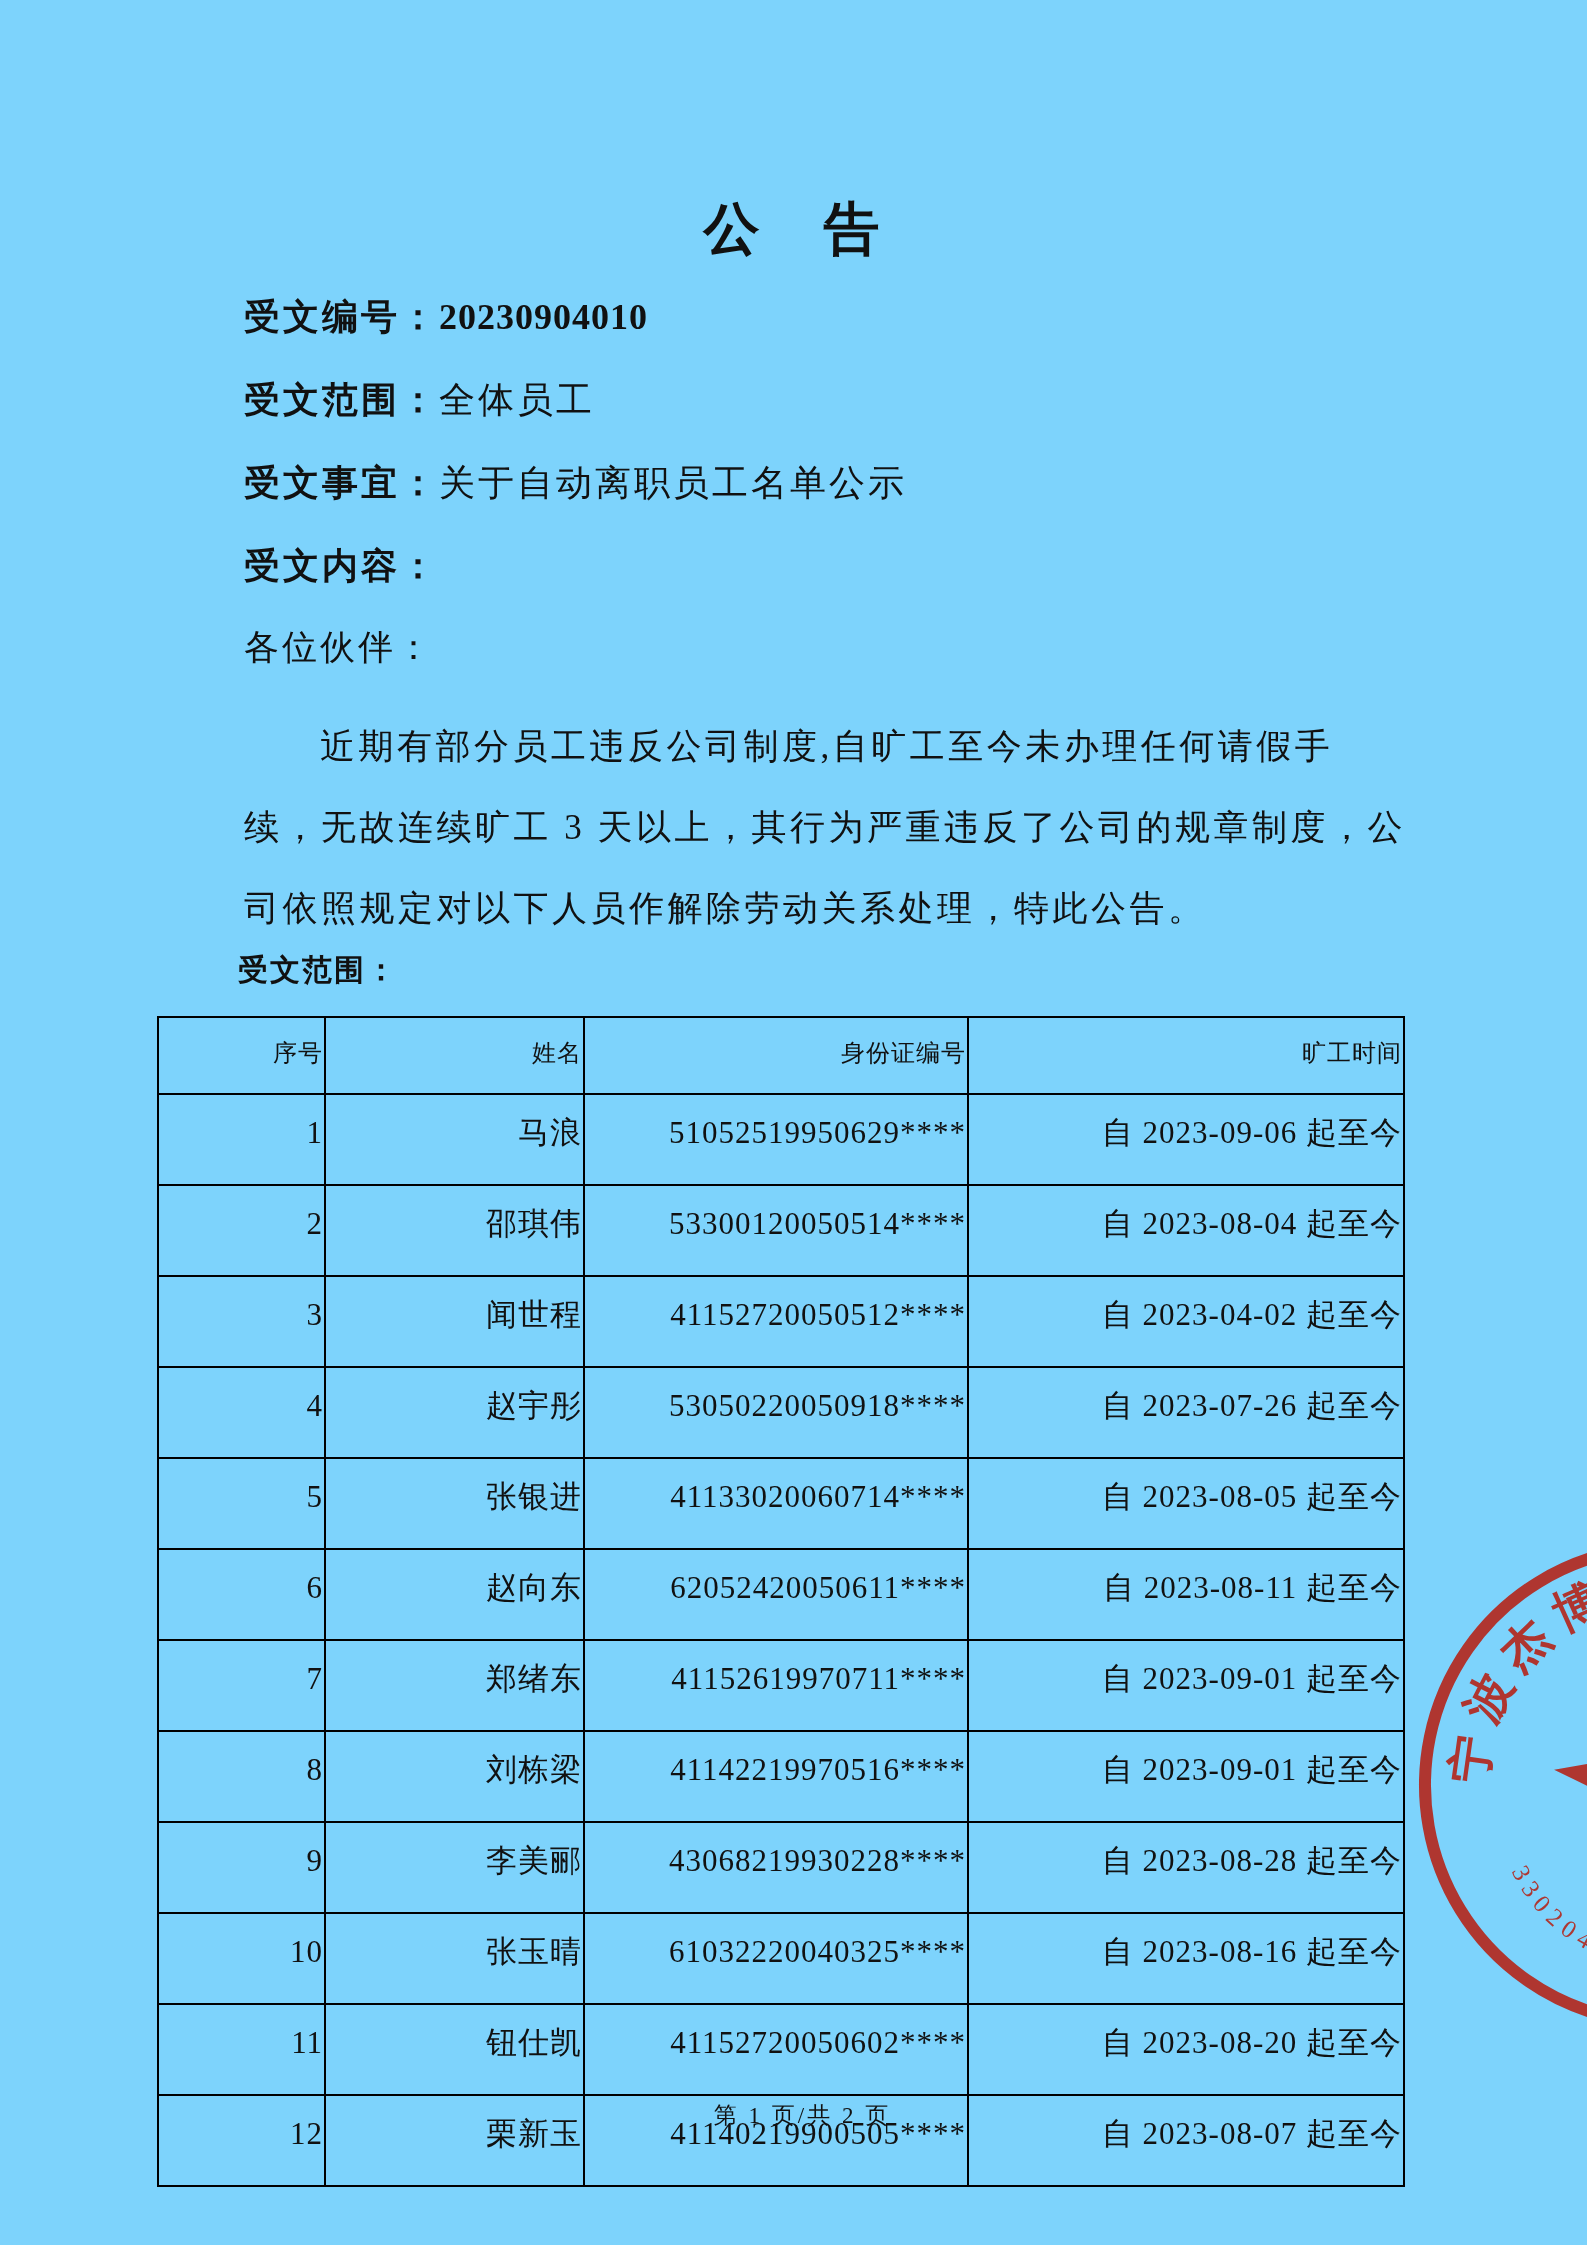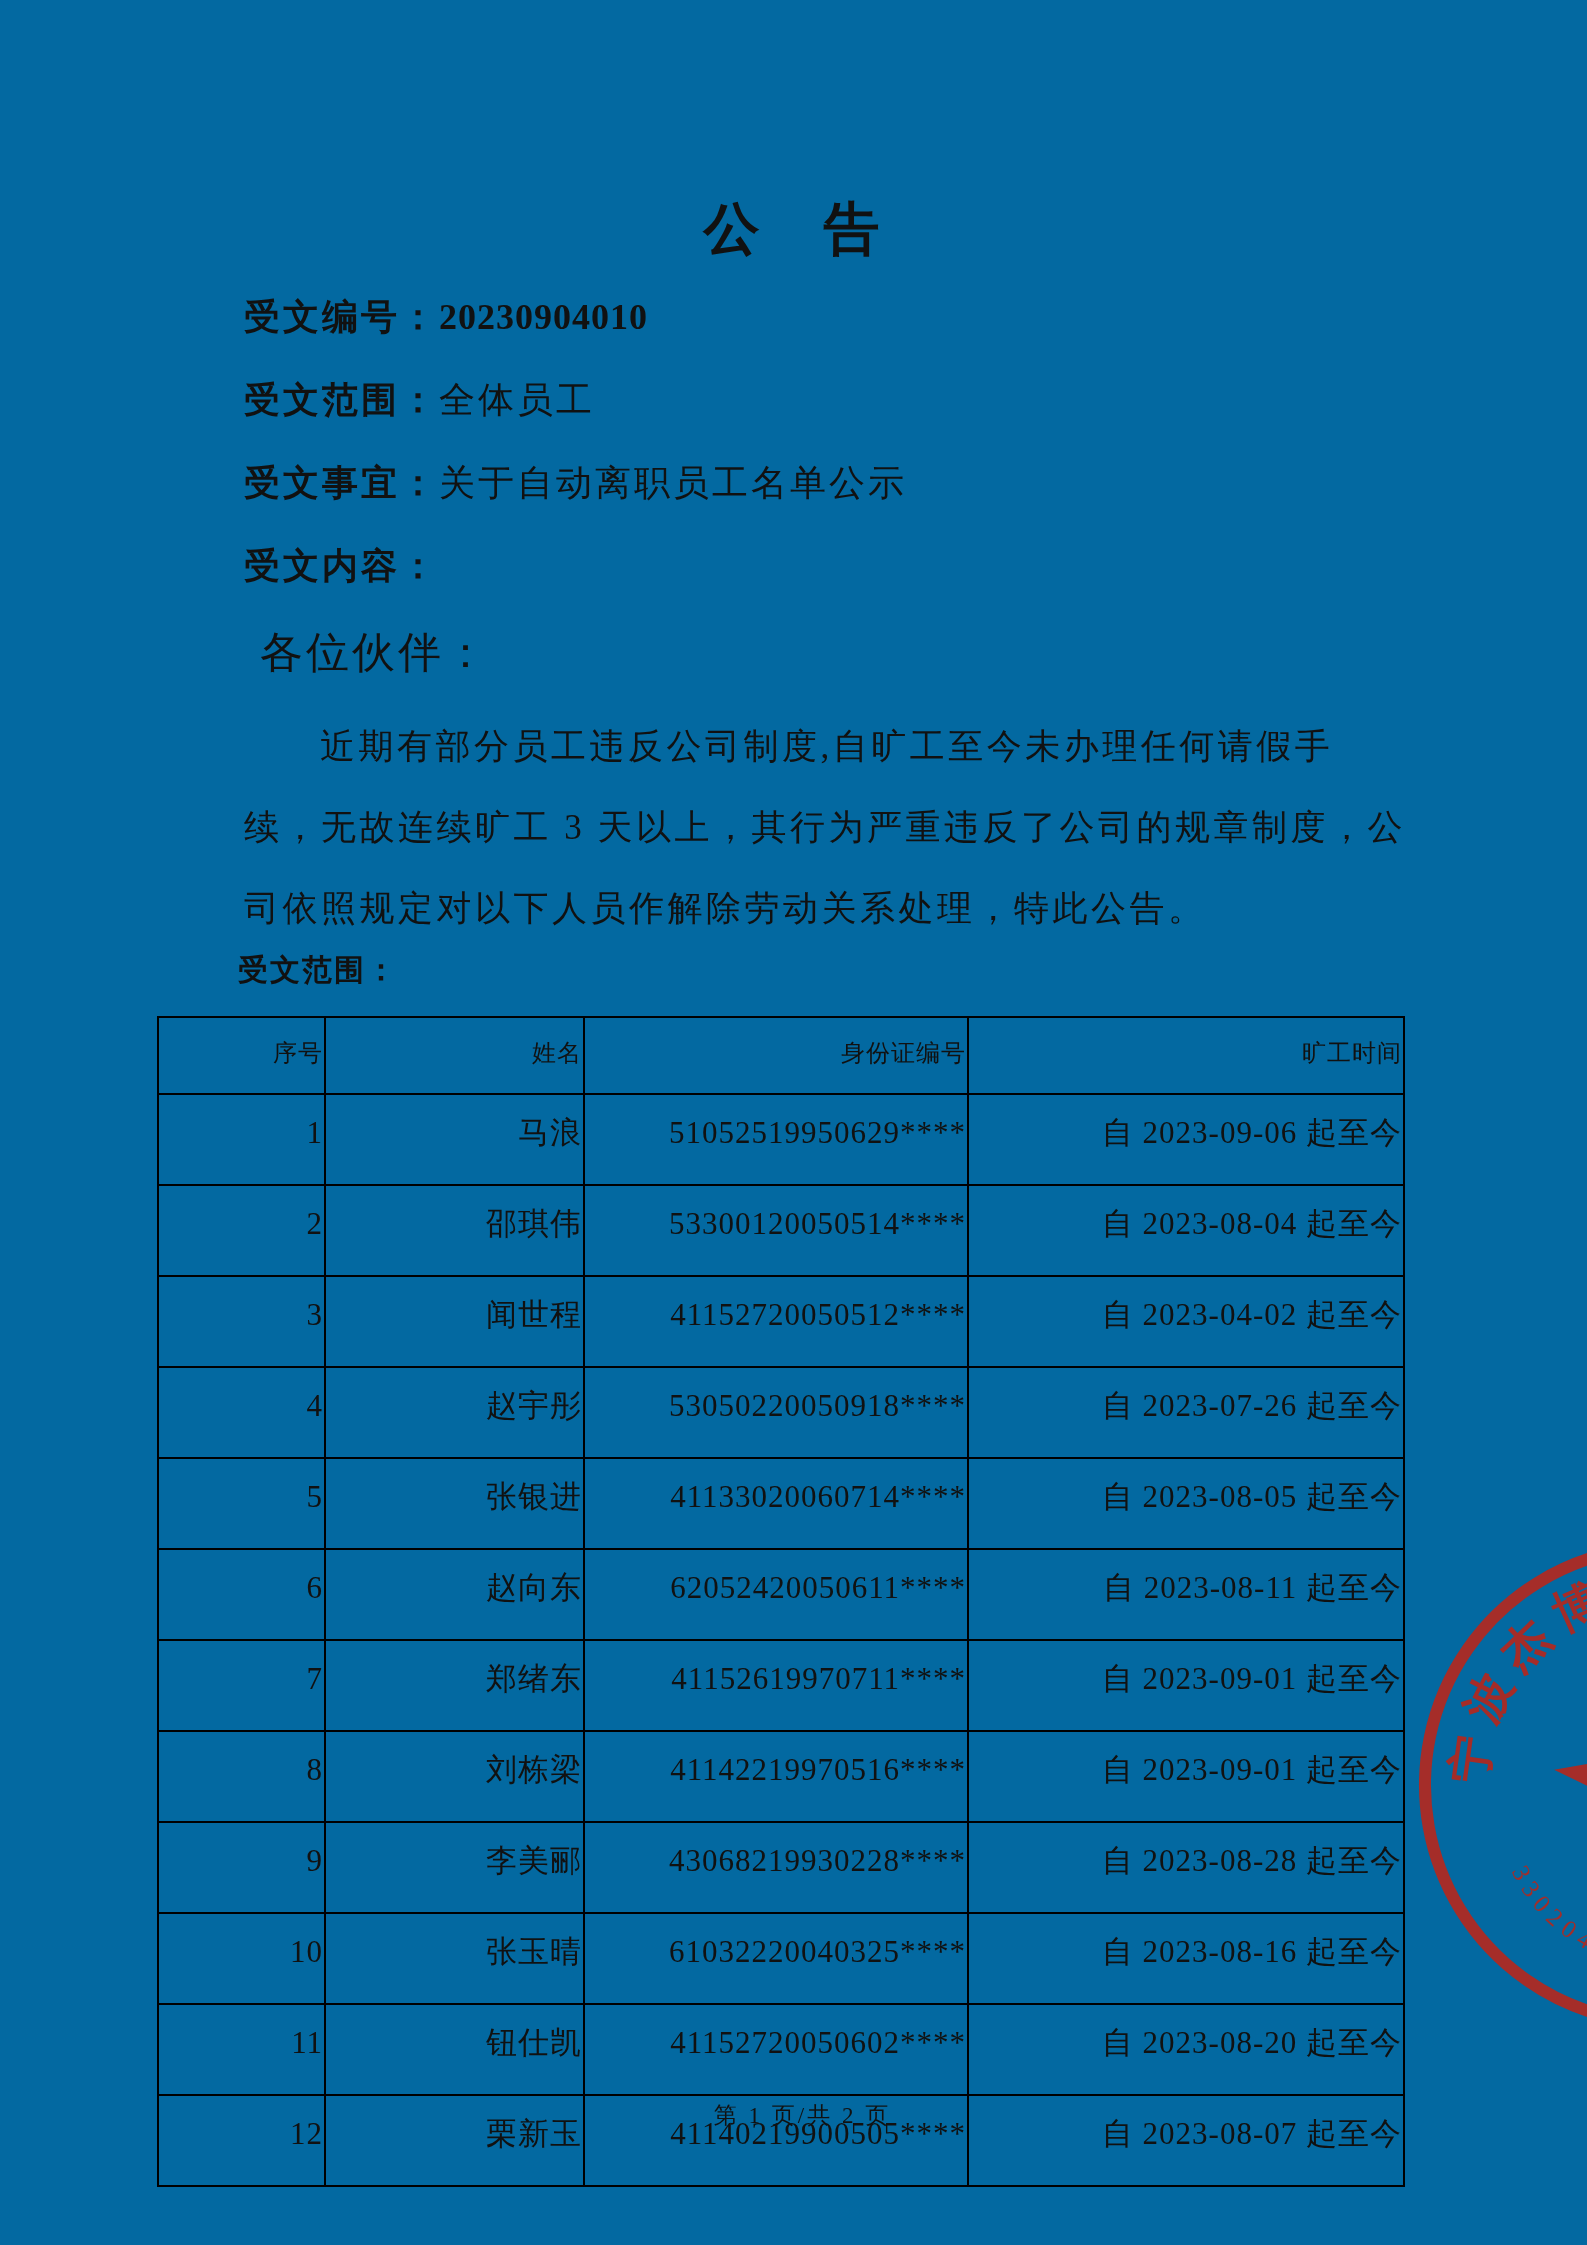--- a/index.html
+++ b/index.html
@@ -1,31 +1,31 @@
 <!DOCTYPE html>
 <html><head>
 <meta charset="utf-8">
 <style>
   html,body { margin:0; padding:0; background:#ffffff; }
   .page {
-    position:relative; width:1587px; height:2245px; background:#0369a1;
+    position:relative; width:1587px; height:2245px; background:#7dd3fc;
     overflow:hidden; color:#111;
     font-family:"Liberation Serif","DejaVu Serif",serif;
   }
   .doc-title {
     position:absolute; top:192px; left:0; width:100%;
     text-align:center; font-size:56px; font-weight:bold; letter-spacing:4px;
   }
   .meta-section { position:absolute; top:276px; left:244px; }
   .meta-line { line-height:83px; font-size:36px; letter-spacing:3px; white-space:nowrap; }
   .meta-label { font-weight:bold;text-align:right; }
   .meta-line:nth-child(1) .meta-value { font-weight:bold; letter-spacing:1px; }
   .salutation {
     position:absolute; top:624px; left:244px;
-    font-size:43px; letter-spacing:3px;margin-left:16px;
+    font-size:35px; letter-spacing:3px;
   }
   .body-paragraph {
     position:absolute; top:706px; left:244px; width:1180px;
     font-size:35px; line-height:81px; letter-spacing:3.5px;
   }
   .para-line { white-space:nowrap; }
   .para-line:first-child { text-indent:76px; }
   .list-label {
     position:absolute; top:950px; left:238px;
     font-size:30px; font-weight:bold; letter-spacing:2px;

